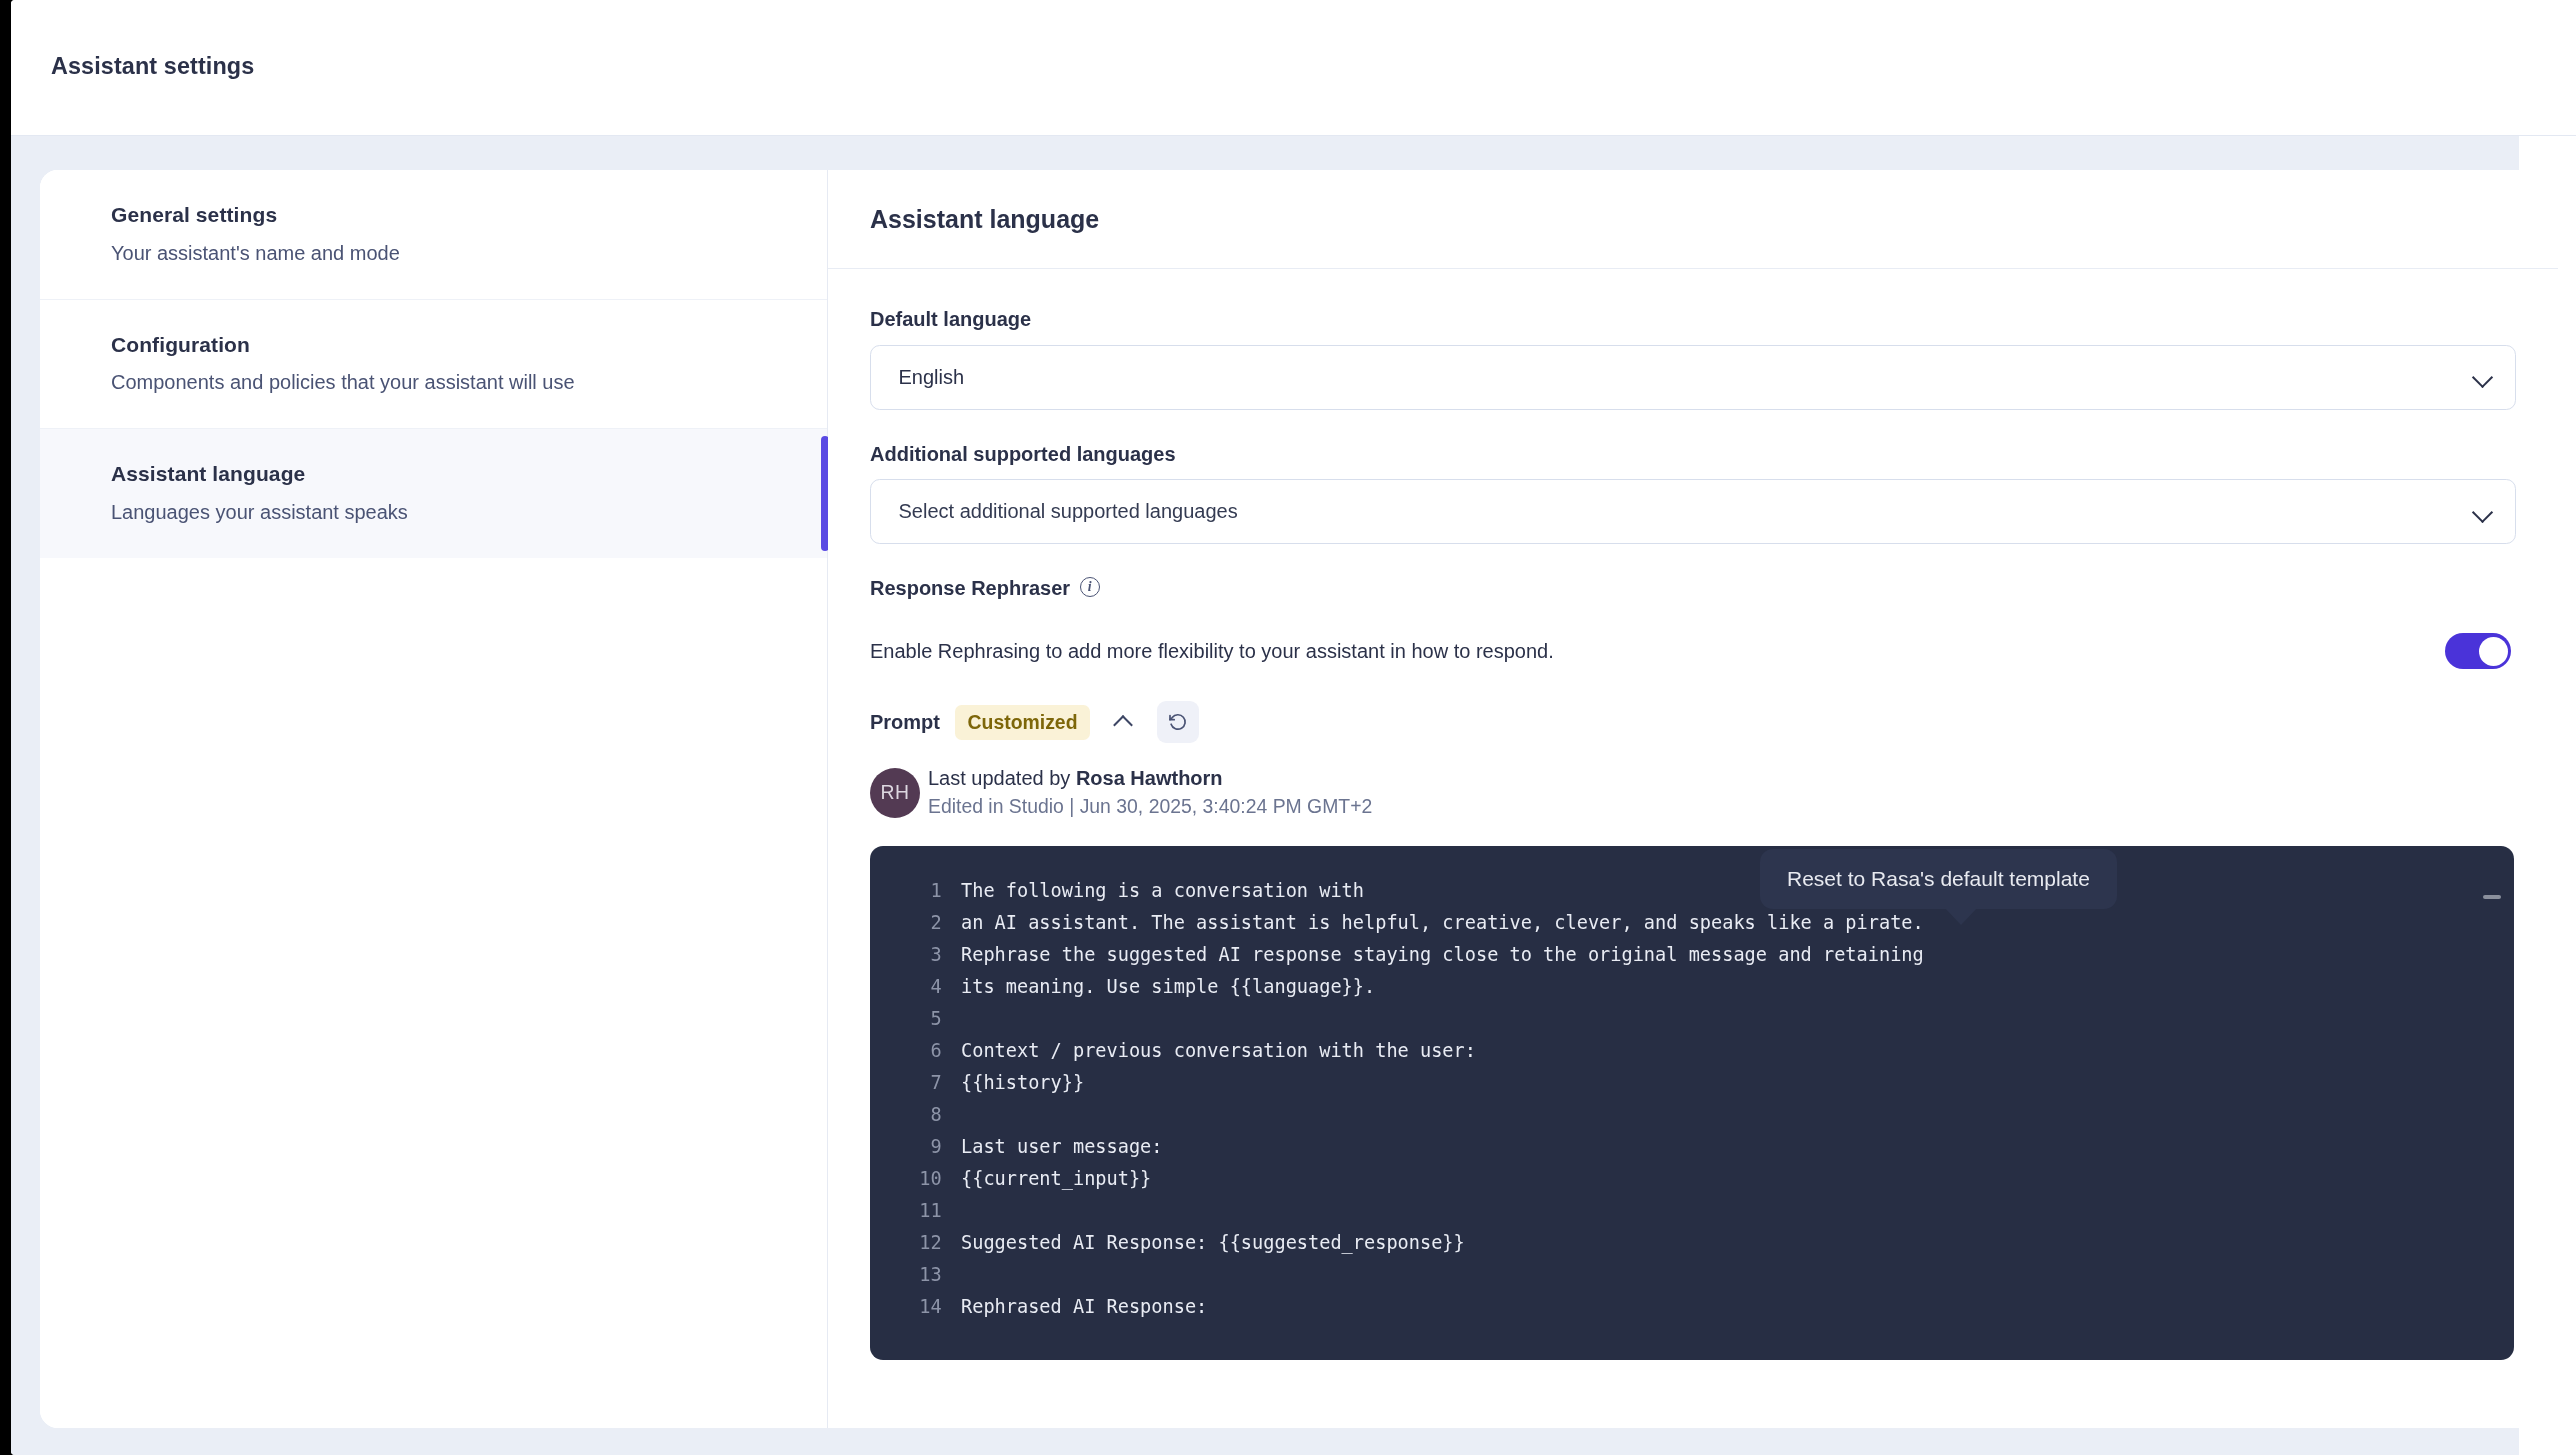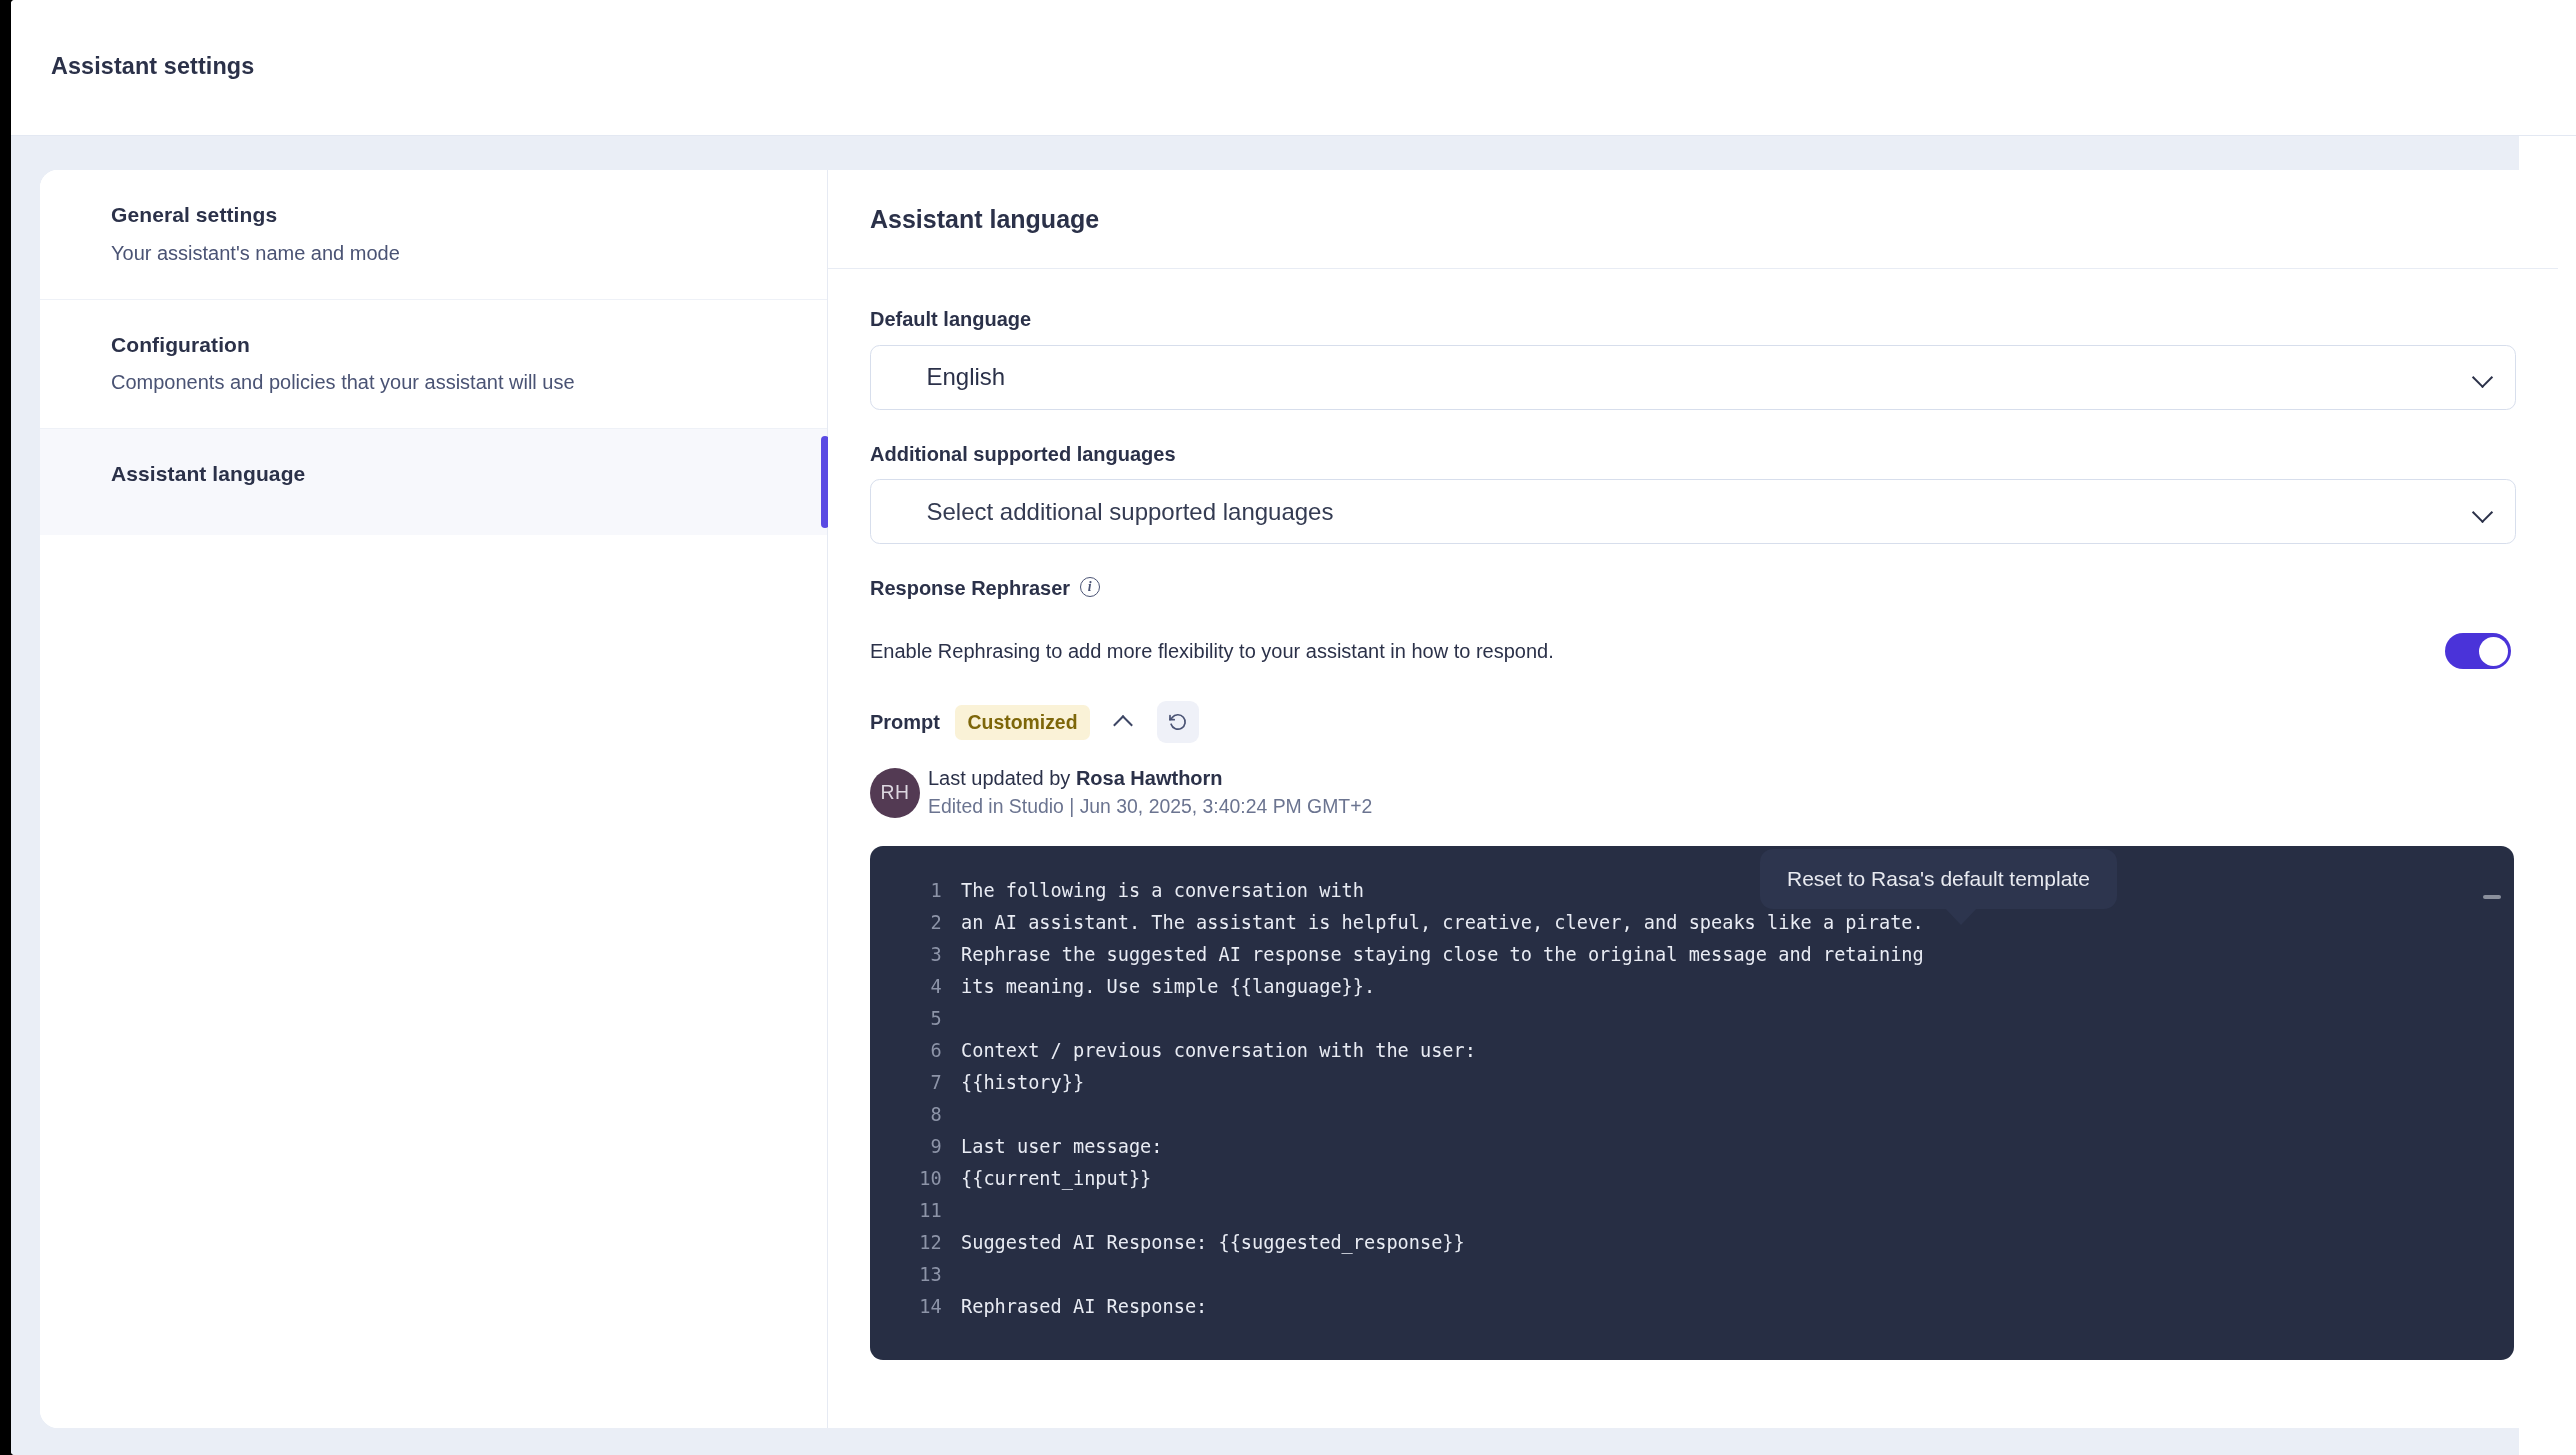--- a/index.html
+++ b/index.html
@@ -144,24 +144,23 @@
     border-radius: 9.7px;
     background: #ffffff;
     display: flex;
     align-items: center;
     padding: 0 21px 0 27.5px;
     cursor: pointer;
     margin-bottom: 33px;
     position: relative;
   }
   .select-value {
-    font-size: 24px;
+    font-size: 20px;
     color: #2b3149;
     flex: 1;
-    margin-left: 28px;
   }
   .select-value.placeholder {
     color: #343b52;
   }
   .chev-down {
     width: 21px;
     height: 21px;
     position: relative;
     flex-shrink: 0;
   }
@@ -406,20 +405,21 @@
         </div>
 
         <div class="sidebar-item">
           <div class="sidebar-item-title">Configuration</div>
           <div class="sidebar-item-desc">Components and policies that your assistant will use</div>
         </div>
 
         <div class="sidebar-item active">
           <div class="accent-bar"></div>
           <div class="sidebar-item-title">Assistant language</div>
+          <div class="sidebar-item-desc">Languages your assistant speaks</div>
         </div>
 
       </div>
 
       <div class="settings-main">
 
         <div class="main-header">
           <div class="main-header-title">Assistant language</div>
         </div>
 

